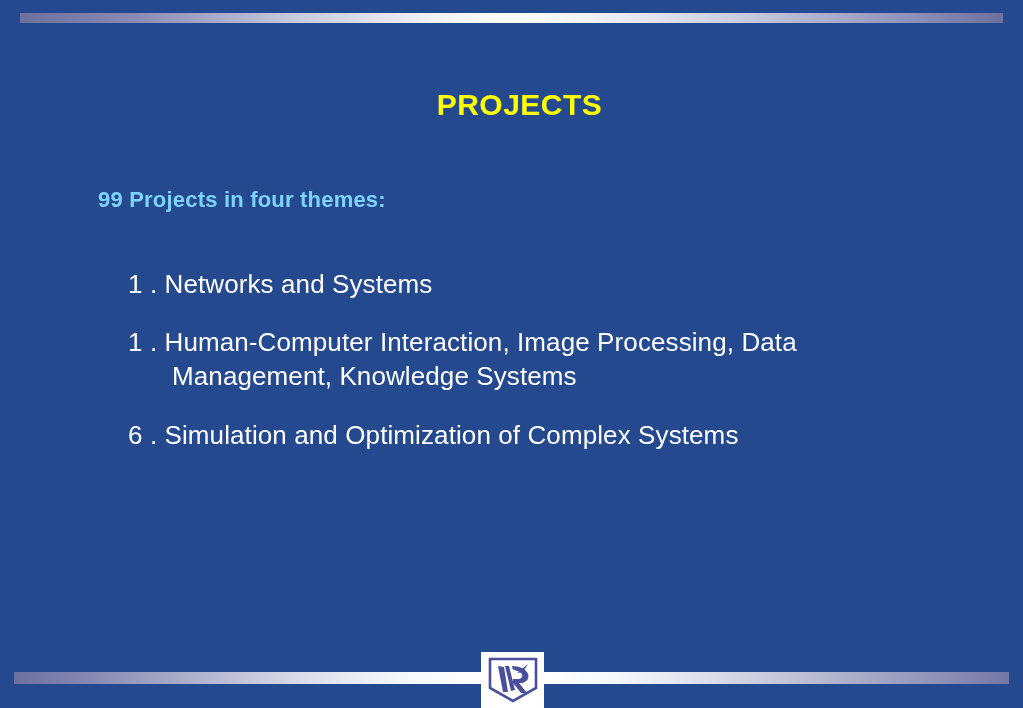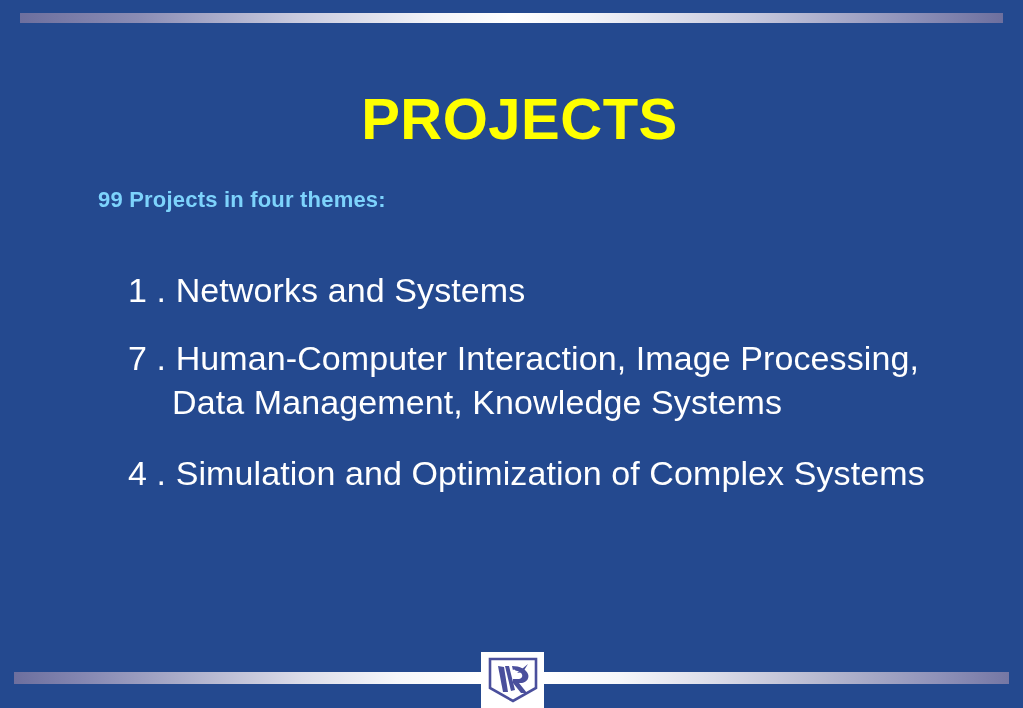--- a/index.html
+++ b/index.html
@@ -73,21 +73,21 @@
 
   
   .title {
     position: absolute;
     left: 0;
     top: 89px;
     width: 1023px;
     text-align: center;
     padding-left: 16px;
     color: #ffff00;
-    font-size: 58px;
+    font-size: 30px;
     font-weight: bold;
     letter-spacing: 0.5px;
     line-height: 1.05;
   }
 
   
   .subtitle {
     position: absolute;
     left: 98px;
     top: 187px;
@@ -100,21 +100,21 @@
   
   .theme-list {
     position: absolute;
     left: 128px;
     top: 268px;
     width: 830px;
   }
 
   .theme-item {
     color: #ffffff;
-    font-size: 34px;
+    font-size: 26px;
     font-weight: normal;
     line-height: 1.3;
     padding-left: 44px;
     text-indent: -44px;
     margin-bottom: 24px;
     letter-spacing: 0.1px;
   }
 
   .theme-item:last-child { margin-bottom: 0; }
 
@@ -141,22 +141,22 @@
 <div class="slide">
 
   <div class="top-bar"></div>
 
   <div class="title">PROJECTS</div>
 
   <div class="subtitle">99 Projects in four themes:</div>
 
   <div class="theme-list">
     <div class="theme-item">1 . Networks and Systems</div>
-    <div class="theme-item wrapped">7 . Human-Computer Interaction, Image Processing, Data Management, Knowledge Systems</div>
-    <div class="theme-item">4 . Simulation and Optimization of Complex Systems</div>
+    <div class="theme-item wrapped">1 . Human-Computer Interaction, Image Processing, Data Management, Knowledge Systems</div>
+    <div class="theme-item">6 . Simulation and Optimization of Complex Systems</div>
   </div>
 
   <div class="bottom-bar-left"></div>
   <div class="bottom-bar-right"></div>
 
   <div class="logo">
     <svg width="52" height="46" viewBox="0 0 52 46">
       <path d="M3 2 L49 2 L49 31 L26 44 L3 31 Z" fill="#ffffff"></path>
       <path d="M3 2 L49 2 L49 31 L26 44 L3 31 Z" fill="none" stroke="#4a4f9c" stroke-width="2.6"></path>
       <path d="M11 9 L16 35 L21 35 L17 10 Z" fill="#4a4f9c"></path>

